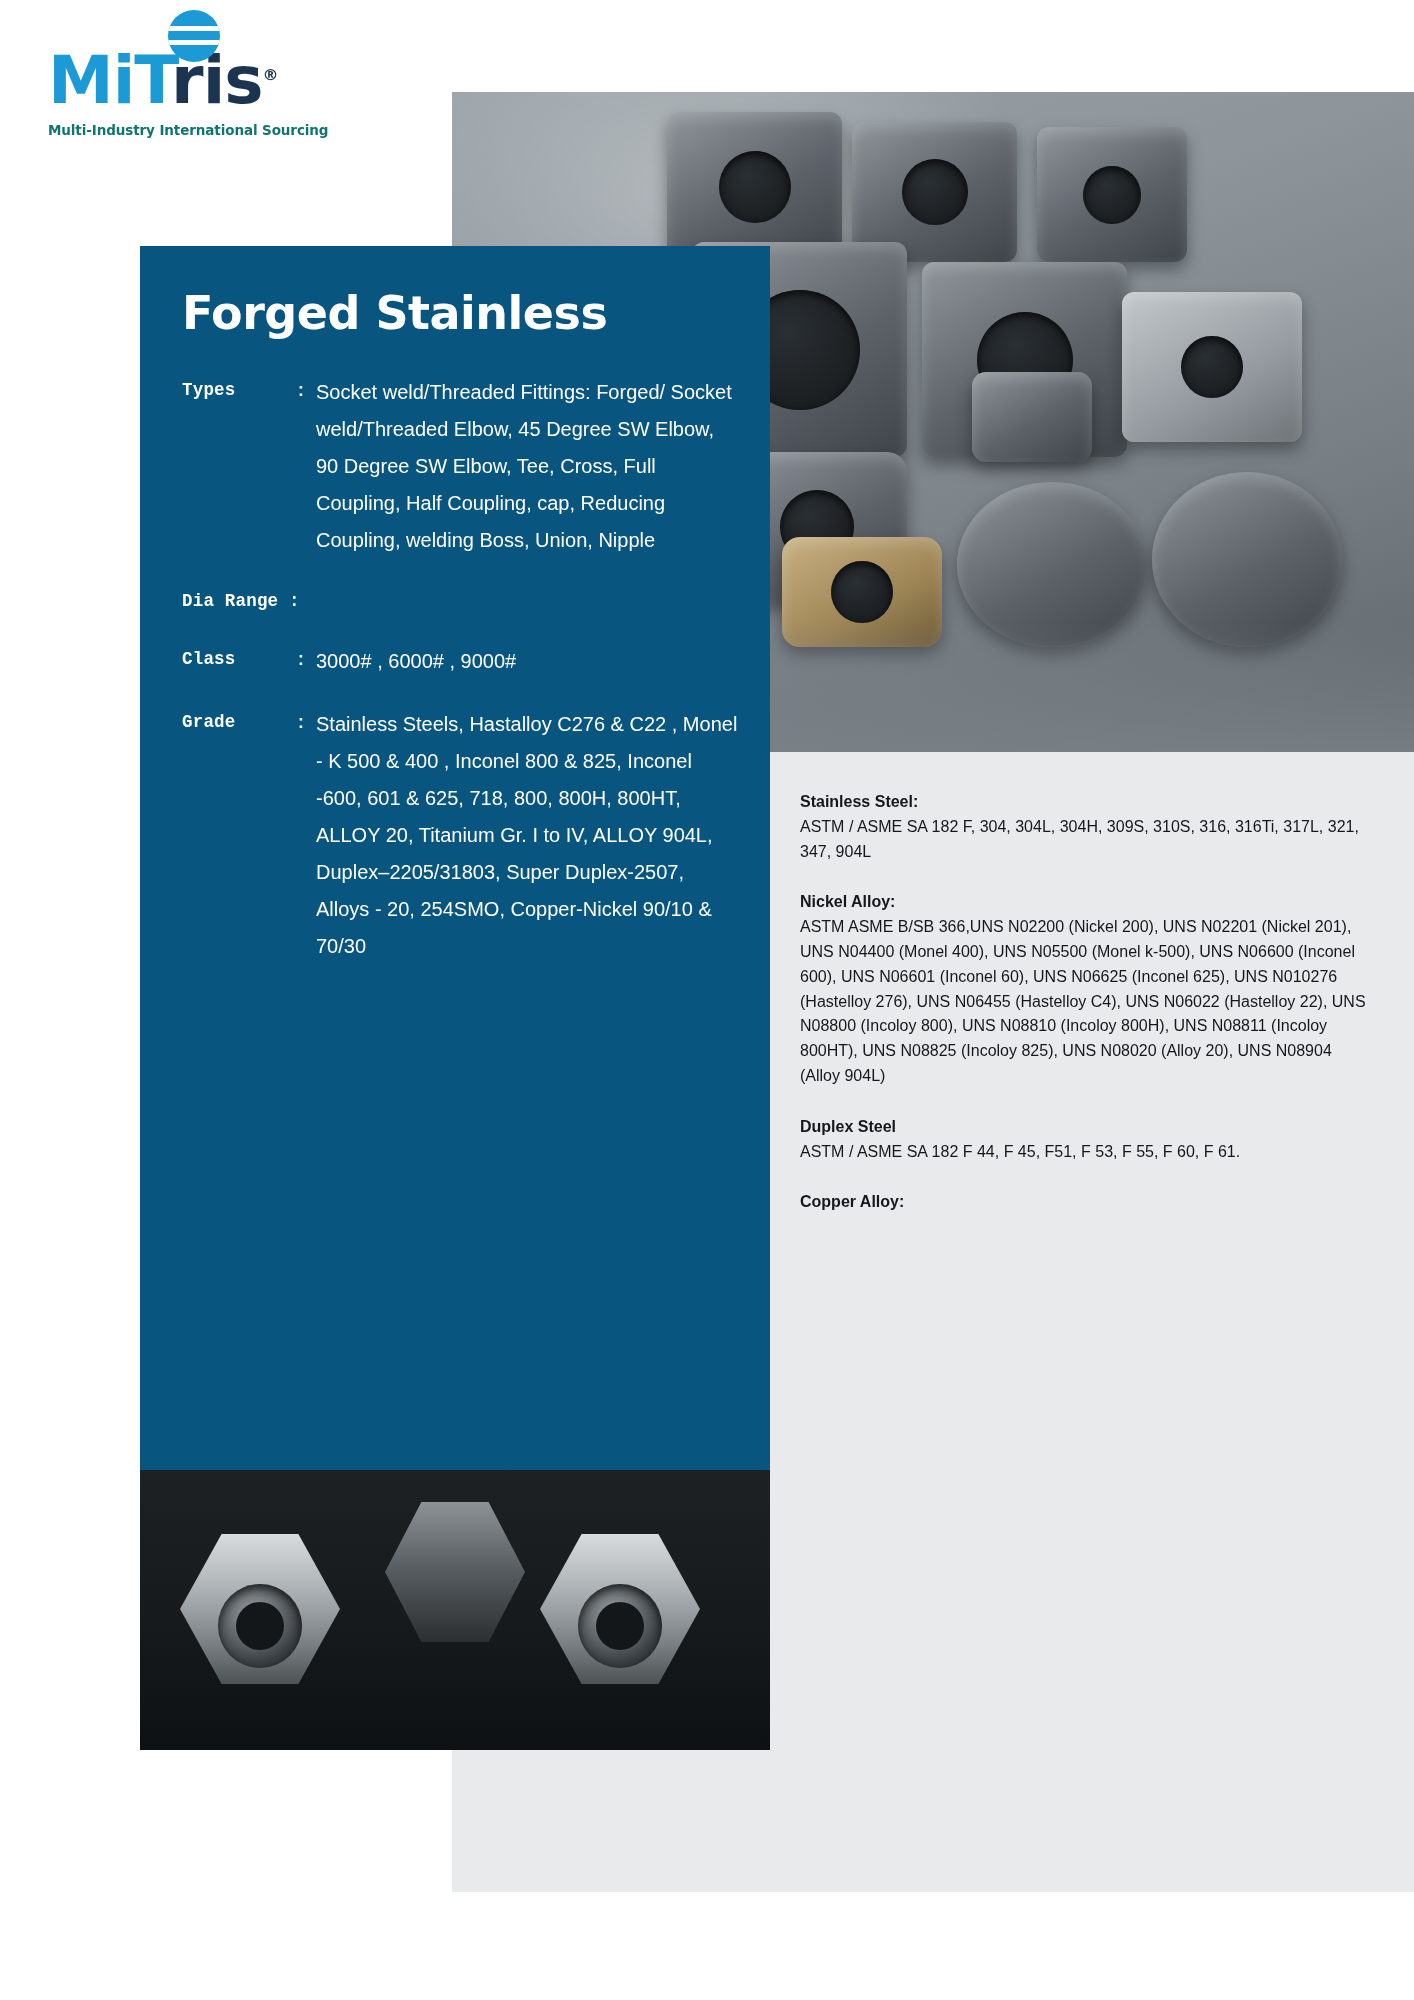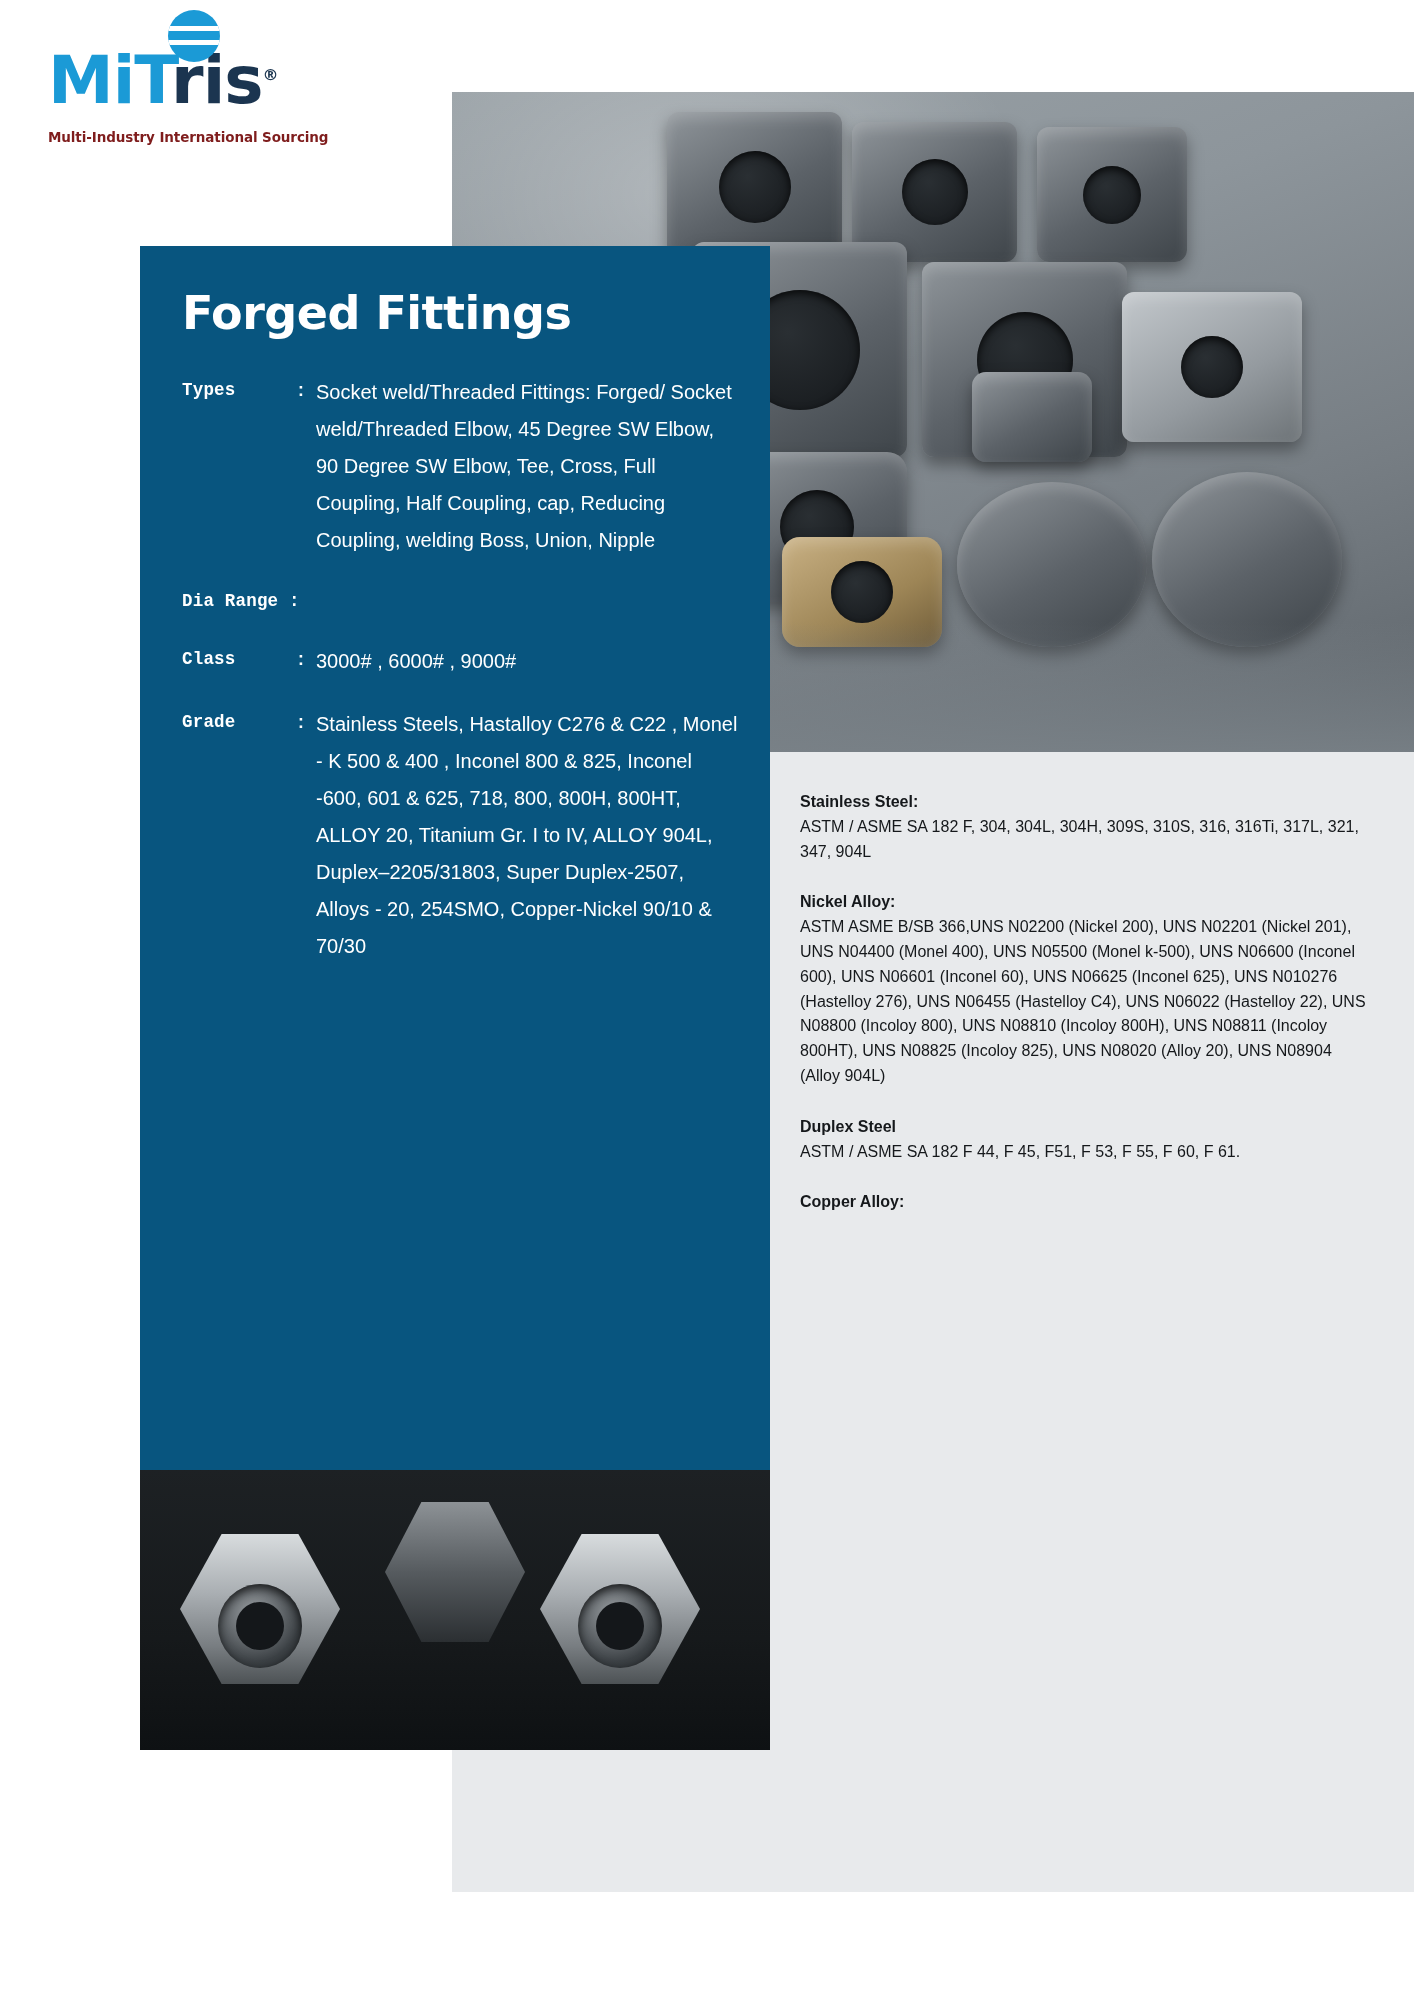--- a/index.html
+++ b/index.html
@@ -53,24 +53,24 @@
     background: #ffffff;
   }
   .logo-dot:before { top: 16px; }
   .logo-dot:after { top: 30px; }
   .logo-reg {
     font-size: 16px;
     color: #1b3550;
     vertical-align: super;
   }
   .logo-tagline {
-    margin-top: 15px;
+    margin-top: 8px;
     font-size: 13.5px;
     font-weight: bold;
-    color: #7f1d1d;
+    color: #0f766e;
     letter-spacing: -0.1px;
     font-family: "DejaVu Sans", sans-serif;
   }
 
   
   .grey-panel {
     position: absolute;
     left: 452px;
     top: 92px;
     width: 962px;
@@ -315,21 +315,21 @@
   <div class="ft round" style="left:505px; top:390px; width:190px; height:165px;"></div>
   <div class="ft round" style="left:700px; top:380px; width:190px; height:175px;"></div>
   <div class="ft light" style="left:155px; top:465px; width:150px; height:120px; clip-path: polygon(20% 0%, 80% 0%, 100% 50%, 80% 100%, 20% 100%, 0% 50%);">
     <div class="bore" style="width:48px; height:48px;"></div>
   </div>
   <div class="ft" style="left:520px; top:280px; width:120px; height:90px; border-radius:14px;"></div>
   <div class="hero-floor"></div>
 </div>
 
 <div class="blue-panel">
-  <div class="panel-title">Forged Fittings</div>
+  <div class="panel-title">Forged Stainless</div>
 
   <div class="spec-list">
 
     <div class="spec-row">
       <div class="spec-label">Types</div>
       <div class="spec-colon">:</div>
       <div class="spec-value">Socket weld/Threaded Fittings: Forged/ Socket weld/Threaded Elbow, 45 Degree SW Elbow, 90 Degree SW Elbow, Tee, Cross, Full Coupling, Half Coupling, cap, Reducing Coupling, welding Boss, Union, Nipple</div>
     </div>
 
     <div class="spec-row" style="margin-top:18px;align-items:center;">

